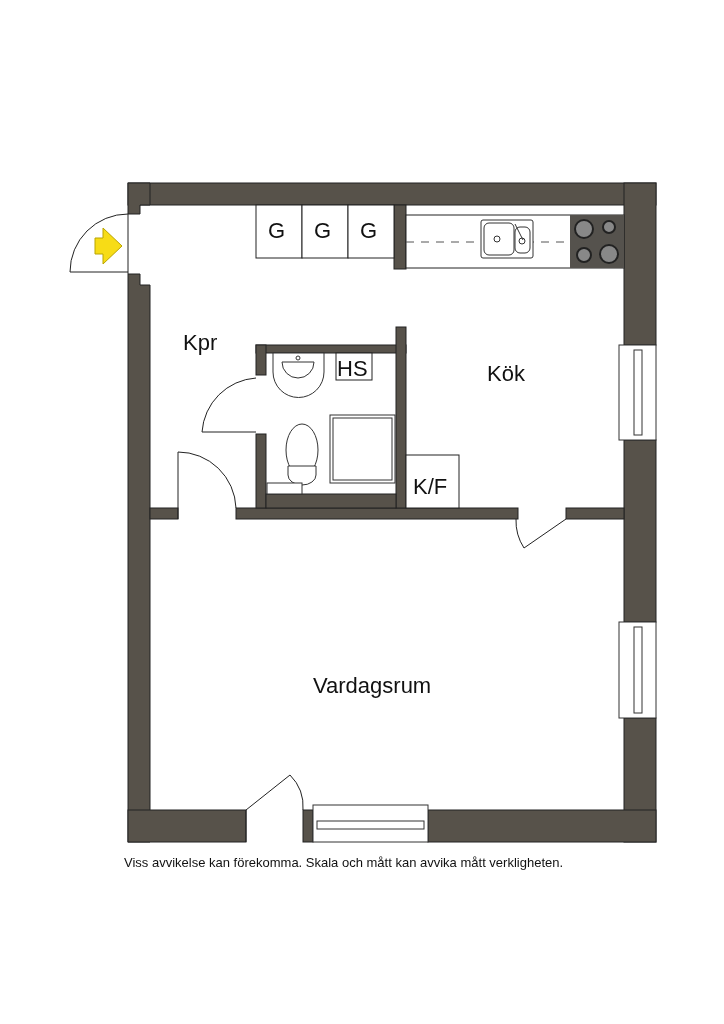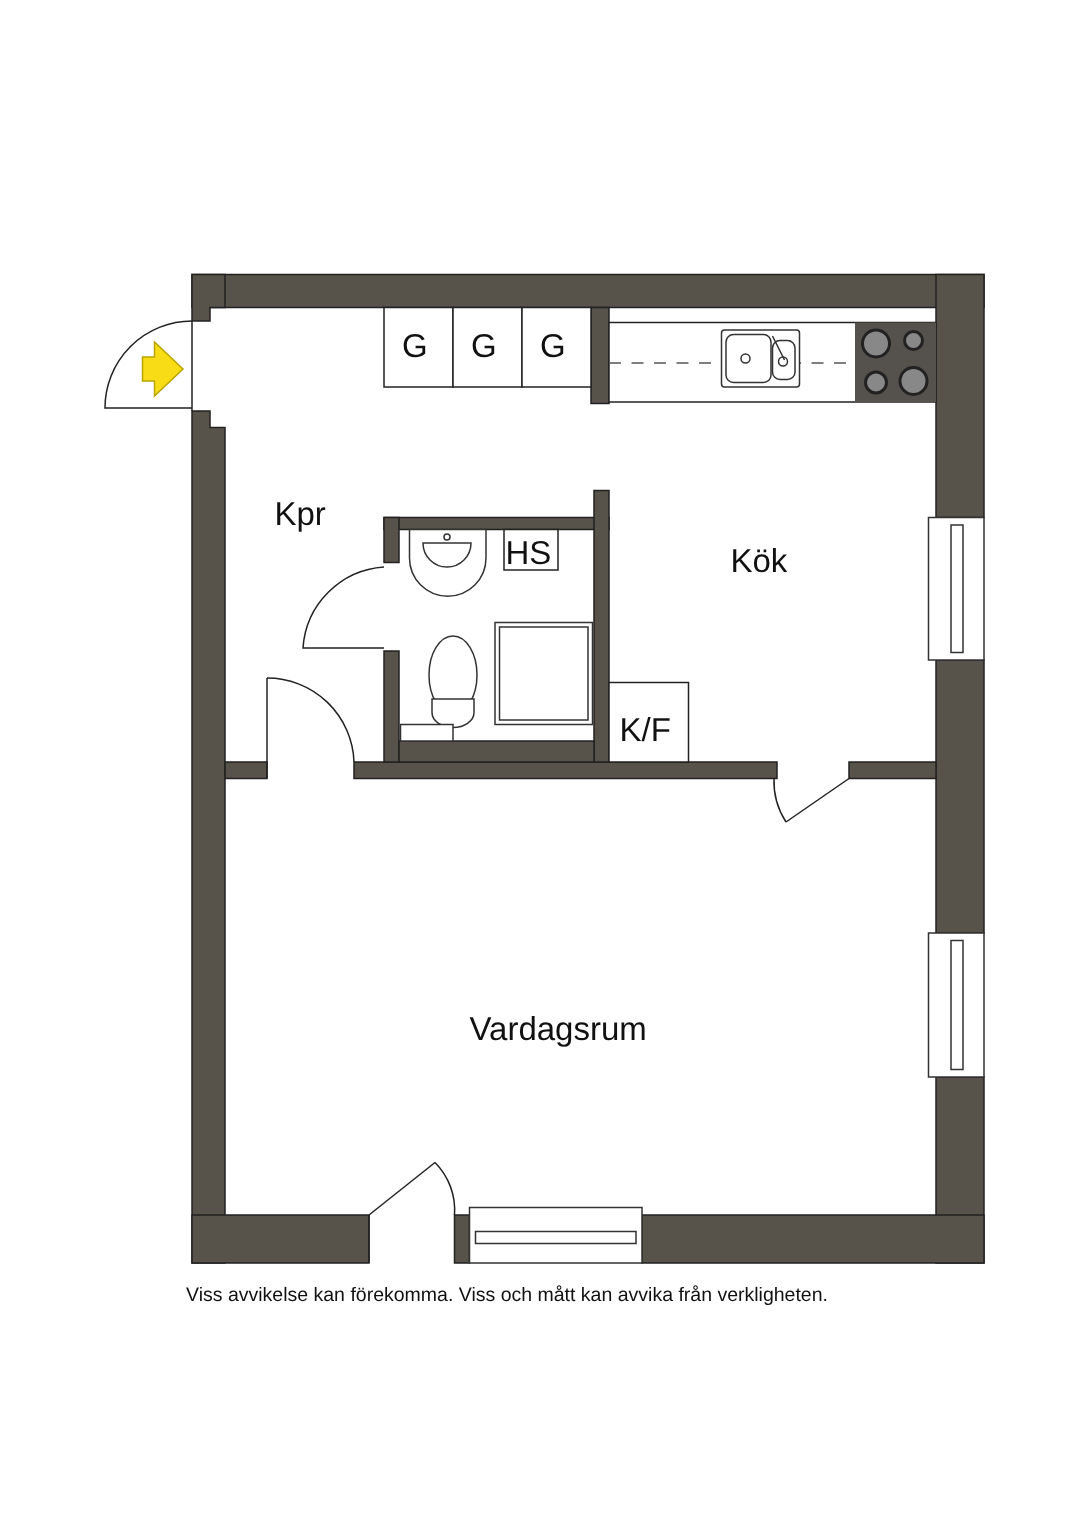--- a/index.html
+++ b/index.html
@@ -127,13 +127,13 @@
   <text class="fix-label" x="268" y="238">G</text>
   <text class="fix-label" x="314" y="238">G</text>
   <text class="fix-label" x="360" y="238">G</text>
   <text class="fix-label" x="337" y="376">HS</text>
   <text class="fix-label" x="413" y="494">K/F</text>
   <text class="room-label" x="183" y="350">Kpr</text>
   <text class="room-label" x="487" y="381">Kök</text>
   <text class="room-label" x="313" y="693">Vardagsrum</text>
 </svg>
 
-<div class="disclaimer">Viss avvikelse kan förekomma. Viss och mått kan avvika från verkligheten.</div>
+<div class="disclaimer">Viss avvikelse kan förekomma. Skala och mått kan avvika mått verkligheten.</div>
 
 </body></html>

